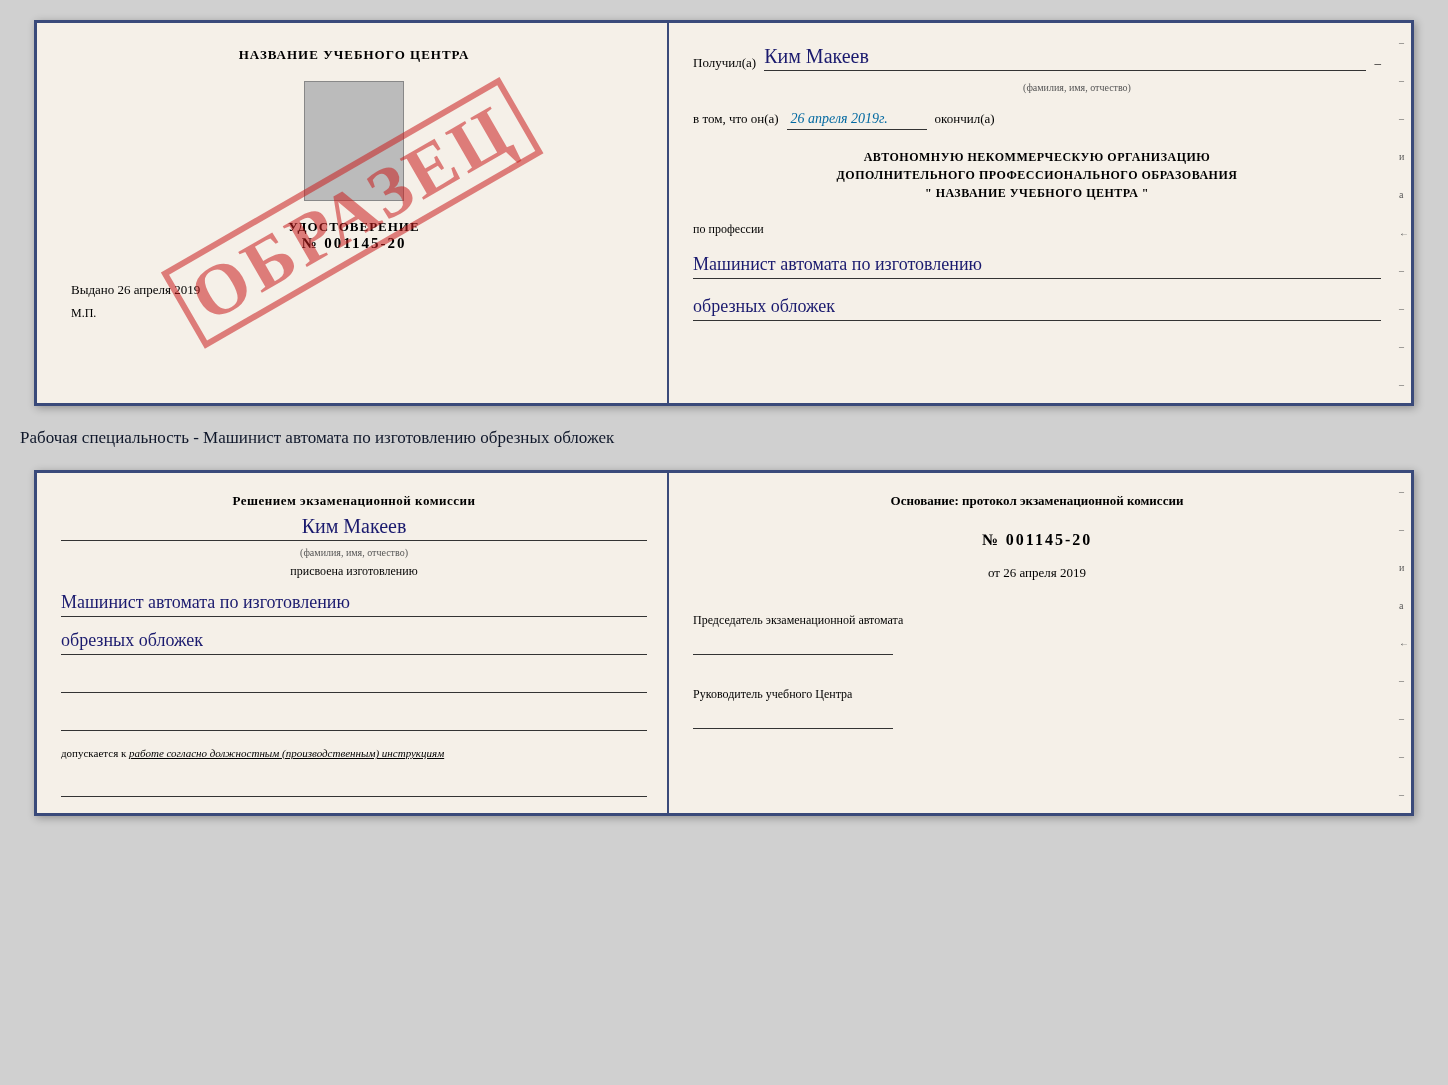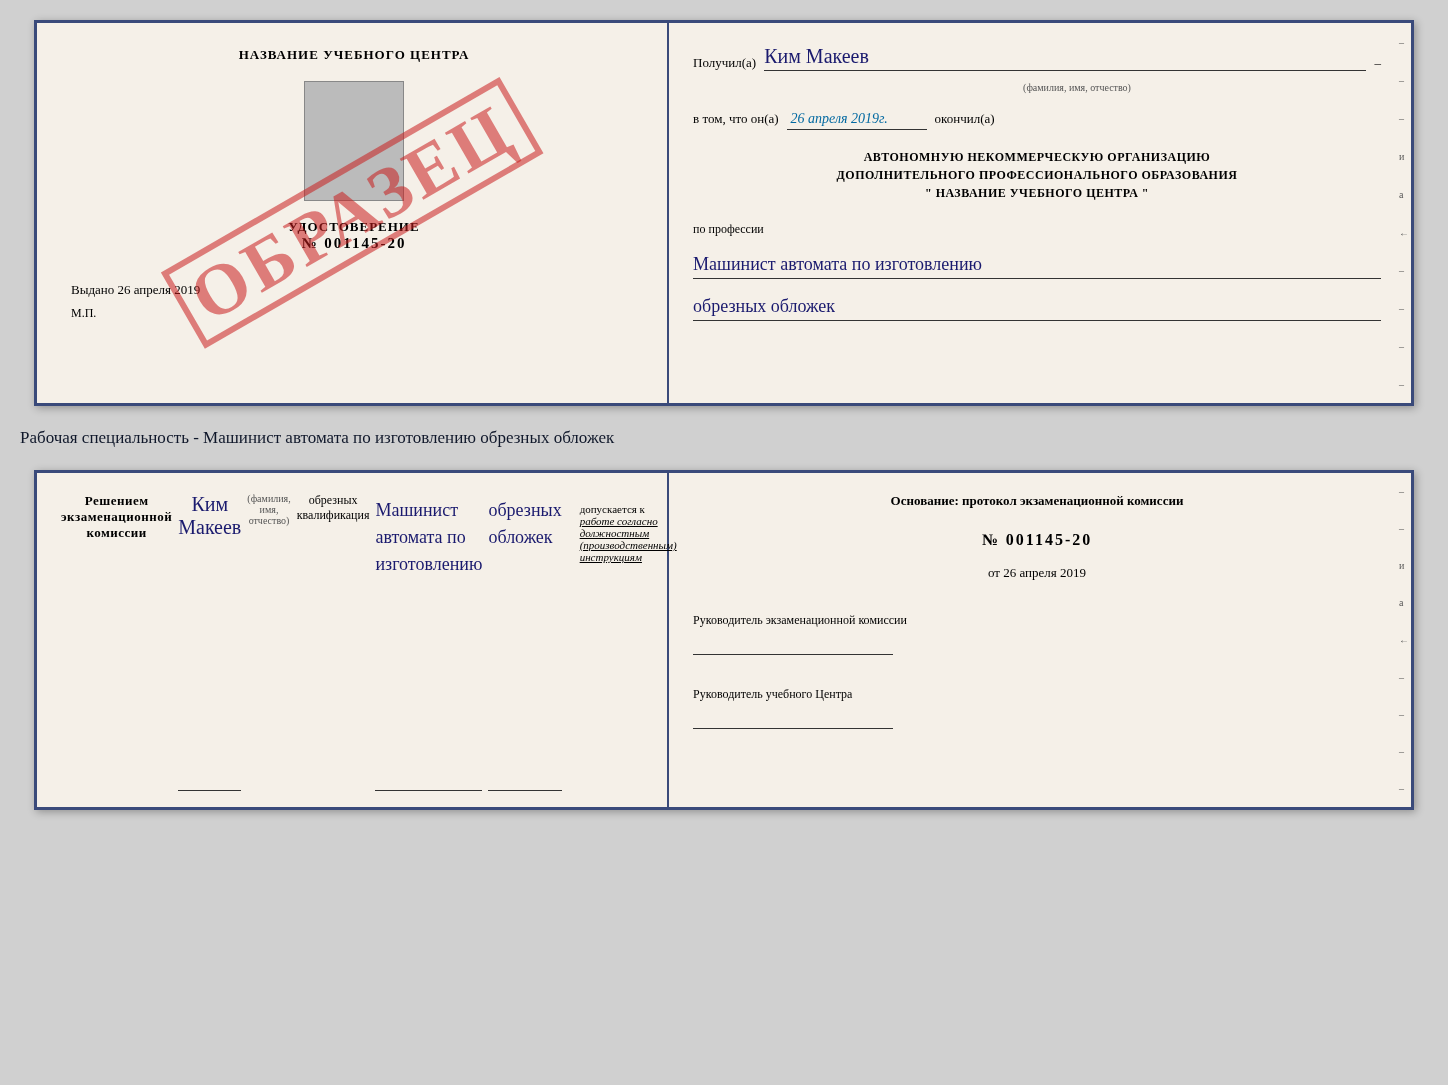--- a/index.html
+++ b/index.html
@@ -223,21 +223,21 @@
       position: relative;
       box-shadow: 2px 2px 8px rgba(0,0,0,0.3);
       min-height: 340px;
     }
 
     .bottom-left {
       width: 46%;
       border-right: 2px solid #3a4a7a;
       padding: 20px 20px 16px 24px;
       display: flex;
-      flex-direction: row;
+      flex-direction: column;
       gap: 6px;
     }
 
     .bottom-right {
       width: 54%;
       padding: 20px 30px 16px 24px;
       display: flex;
       flex-direction: column;
       gap: 16px;
       position: relative;
@@ -406,42 +406,42 @@
 </div>
 
 <div class="separator-text">Рабочая специальность - Машинист автомата по изготовлению обрезных обложек</div>
 
 <div class="bottom-doc">
 
   <div class="bottom-left">
     <div class="komissia-title">Решением экзаменационной комиссии</div>
     <div class="komissia-name">Ким Макеев</div>
     <div class="fio-sub">(фамилия, имя, отчество)</div>
-    <div class="prisvoena">обрезных квалификация</div>
+    <div class="prisvoena">присвоена изготовлению</div>
     <span class="kvalif-name">Машинист автомата по изготовлению</span>
     <span class="kvalif-name">обрезных обложек</span>
     <div class="blank-line"></div>
     <div class="blank-line"></div>
     <div class="dopuskaetsya">
       <span>допускается к</span>
       <span class="dopuskaetsya-text">работе согласно должностным (производственным) инструкциям</span>
     </div>
     <div class="blank-line"></div>
   </div>
 
   <div class="bottom-right">
     <div class="osnov-title">Основание: протокол экзаменационной комиссии</div>
     <div class="protocol-number">№  001145-20</div>
     <div class="protocol-date">
       <span>от</span>
       <span>26 апреля 2019</span>
     </div>
 
     <div class="predsedatel-block">
-      <div class="predsedatel-label">Руководитель экзаменационной комиссии</div>
+      <div class="predsedatel-label">Председатель экзаменационной автомата</div>
       <div class="signature-line"></div>
     </div>
 
     <div class="rukovod-block">
       <div class="rukovod-label">Руководитель учебного Центра</div>
       <div class="signature-line"></div>
     </div>
 
     <div class="right-edge-marks">
       <span>–</span>

